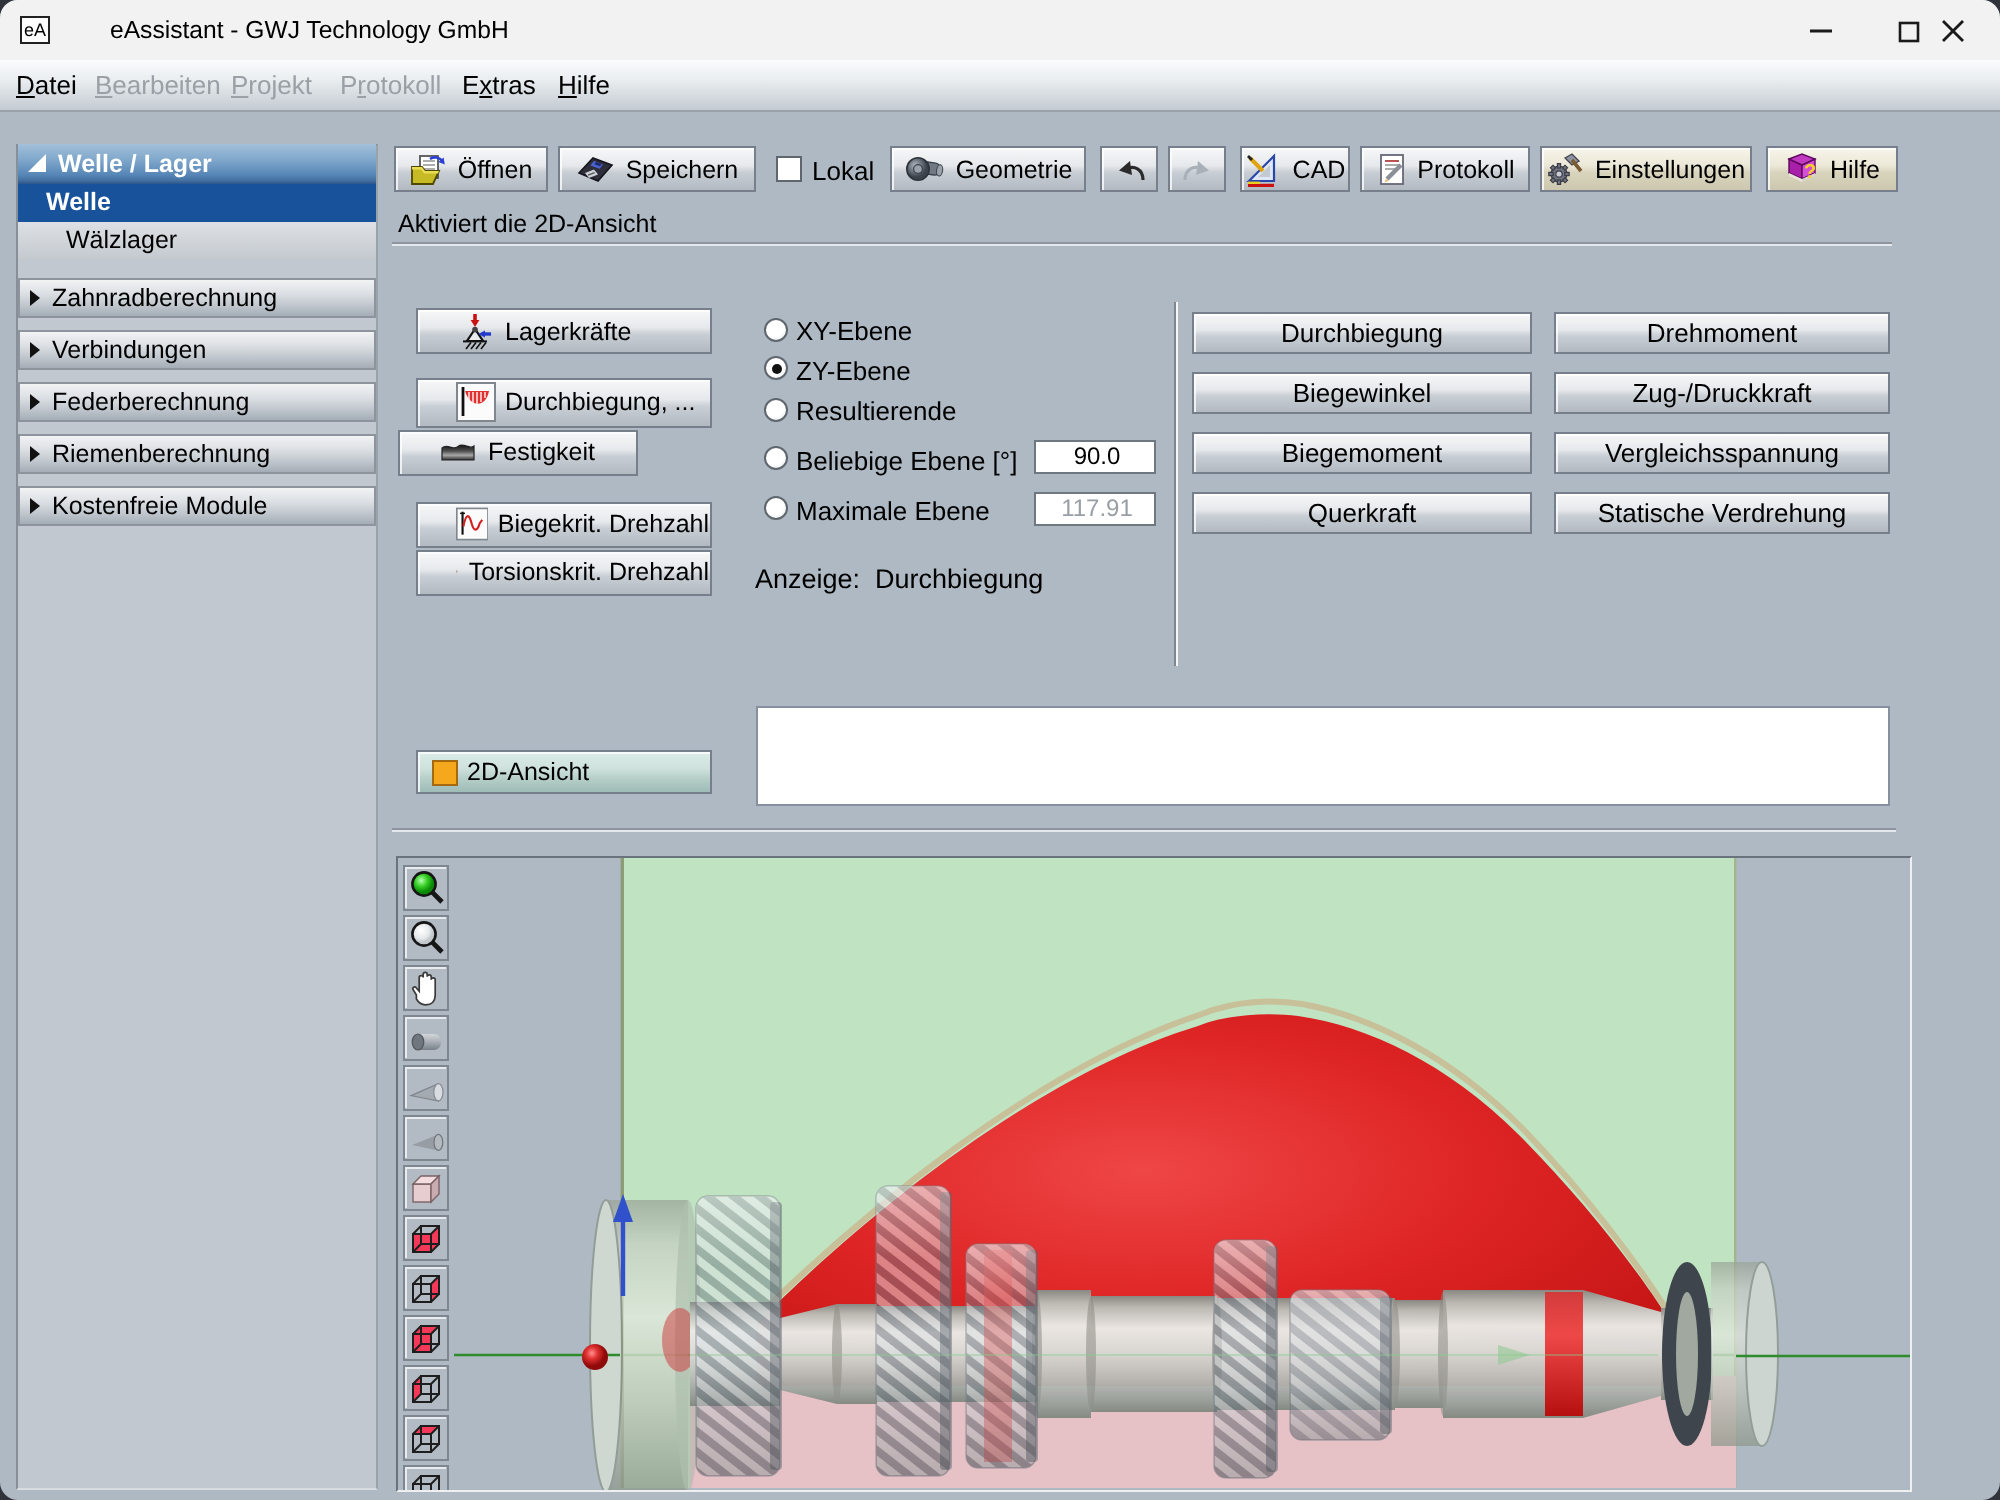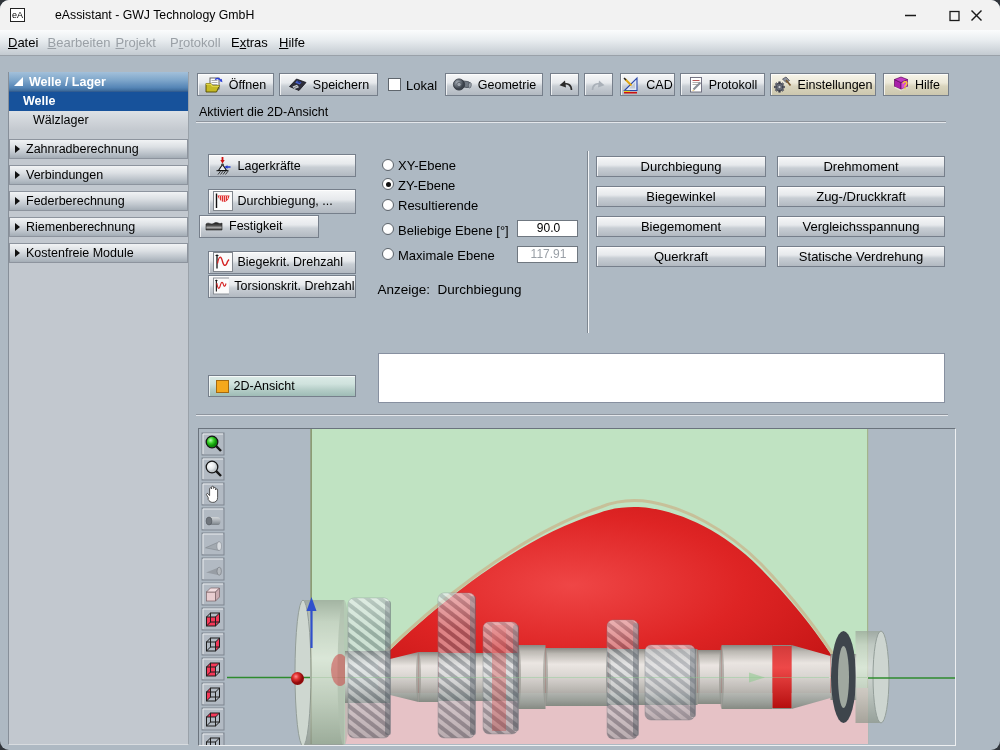--- a/index.html
+++ b/index.html
@@ -19,21 +19,21 @@
 
 #sidebox { position:absolute; left:8px; top:72px; width:181px; height:673px; border:1px solid #878f99; border-bottom-color:#d8dce0; border-right-color:#9aa2aa; background:#c2c8cf; }
 .sbh { position:absolute; left:9px; width:179px; height:20px; background:linear-gradient(180deg,#a3c0da 0%,#7fa7cb 40%,#5585b6 78%,#416f9f 92%,#2c558b 100%); color:#fff; font-weight:bold; font-size:12.5px; line-height:20px; }
 .sitem { position:absolute; left:9px; width:179px; font-size:12.5px; color:#000; }
 .ghdr { position:absolute; left:9px; width:179px; height:20px; background:linear-gradient(180deg,#f1f3f5 0%,#dce0e4 38%,#bec5cc 72%,#a4adb6 100%); border:1px solid #8d949e; font-size:12.5px; line-height:18px; color:#000; }
 .ghdr .tri { display:inline-block; width:0; height:0; border-left:5.5px solid #111; border-top:4px solid transparent; border-bottom:4px solid transparent; margin:0 6px 0 5px; }
 
 .btn { position:absolute; background:linear-gradient(180deg,#f6f7f8 0%,#e6e9ec 42%,#c8ced4 58%,#b2b9c1 100%); border:1px solid #767f8b; box-shadow:inset 1px 1px 0 rgba(255,255,255,.75); color:#000; text-align:center; }
 .btn.cream { background:linear-gradient(180deg,#f7f5ea 0%,#ece8d8 42%,#d9d4bd 58%,#ccc7ae 100%); }
 .ibtn { display:flex; align-items:center; justify-content:center; gap:5px; font-size:12.5px; }
-.lbtn { display:flex; align-items:center; gap:5px; font-size:12.5px; text-align:left; padding-left:4px; white-space:nowrap; }
+.lbtn { display:flex; align-items:center; gap:5px; font-size:12.5px; text-align:left; padding-left:19px; white-space:nowrap; }
 
 .groove { position:absolute; height:2px; border-top:1px solid #8e959e; border-bottom:1px solid #e4e7eb; }
 .vsep { position:absolute; width:2px; border-left:1px solid #7e8791; border-right:1px solid #f4f6f8; }
 
 .radio { position:absolute; width:12px; height:12px; border-radius:50%; background:radial-gradient(circle at 40% 35%, #ffffff 55%, #dfe3e6); border:1px solid #5f666d; }
 .radio.sel::after { content:""; position:absolute; left:2.5px; top:2.5px; width:5px; height:5px; border-radius:50%; background:#111; }
 .rlab { position:absolute; font-size:13px; color:#000; }
 .inp { position:absolute; width:61px; height:17px; background:#fff; border:1px solid #6f7780; font-size:12px; line-height:14px; padding-left:3px; color:#000;text-align:center; }
 
 #cb { position:absolute; left:388px; top:78px; width:13px; height:13px; background:#fff; border:1px solid #5f666d; }

